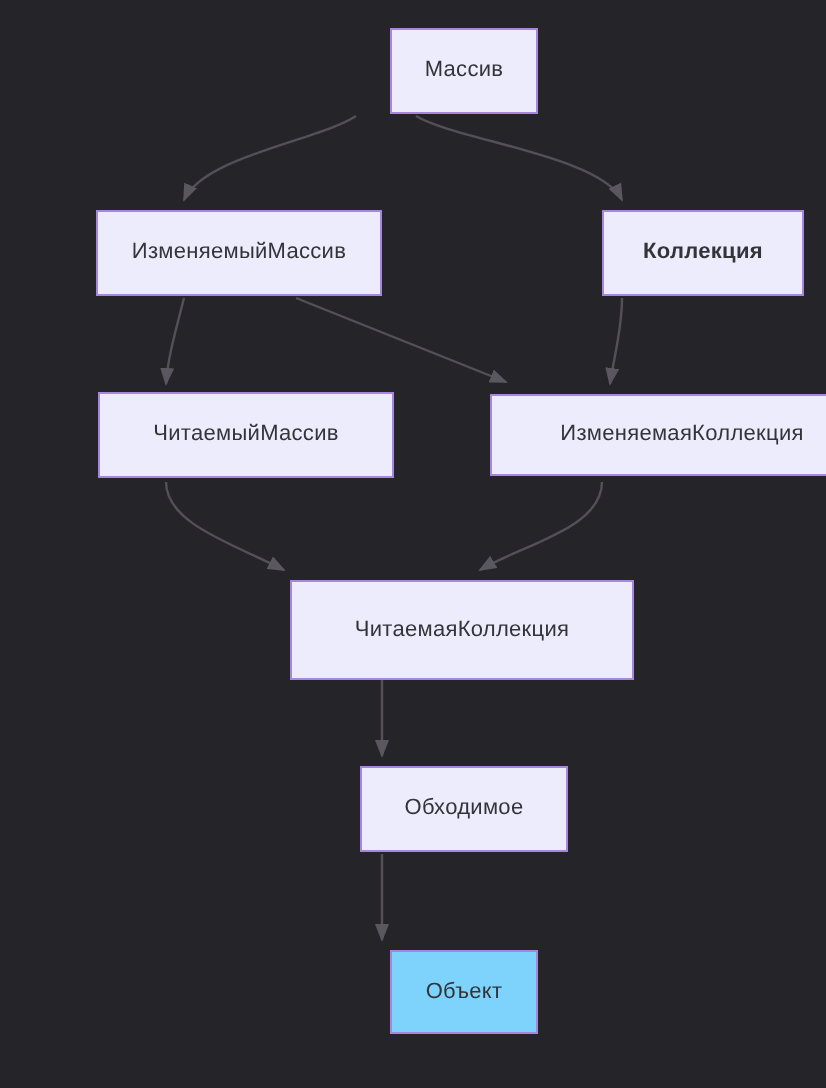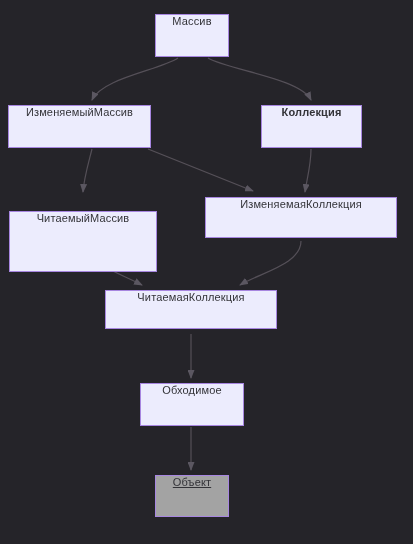--- a/index.html
+++ b/index.html
@@ -26,27 +26,29 @@
     width: 413px;
     height: 544px;
     pointer-events: none;
   }
   .node {
     position: absolute;
     box-sizing: border-box;
     background: #ececfd;
     border: 1px solid #a786e0;
     display: flex;
+    align-items: center;
     justify-content: center;
     color: #333338;
     font-size: 11px;
     letter-spacing: 0.15px;
     line-height: 1.1;
     text-align: center;
     white-space: nowrap;
+    margin-left: 40px;
   }
 </style>
 </head>
 <body>
 
 <div id="diagram-root" style="background: rgb(37, 36, 41); width: 413px; height: 544px;">
 
   <svg id="edge-layer" viewBox="0 0 413 544" width="413" height="544" xmlns="http://www.w3.org/2000/svg">
     <defs>
       <marker id="arrowhead" markerWidth="9" markerHeight="7" refX="8" refY="3.5" orient="auto" markerUnits="userSpaceOnUse">
@@ -69,30 +71,30 @@
   <div id="nodes-group">
       <div class="node" style="left: 155px; top: 14px; width: 74px; height: 43px; background: rgb(236, 236, 253); border-color: rgb(167, 134, 224); color: rgb(51, 51, 56);">
         <span>Массив</span>
       </div>
       <div class="node" style="left: 8px; top: 105px; width: 143px; height: 43px; background: rgb(236, 236, 253); border-color: rgb(167, 134, 224); color: rgb(51, 51, 56);">
         <span>ИзменяемыйМассив</span>
       </div>
       <div class="node" style="left: 261px; top: 105px; width: 101px; height: 43px; background: rgb(236, 236, 253); border-color: rgb(167, 134, 224); color: rgb(51, 51, 56); font-weight: bold;">
         <span>Коллекция</span>
       </div>
-      <div class="node" style="left: 9px; top: 211px; width: 148px; height: 61px; background: rgb(236, 236, 253); border-color: rgb(167, 134, 224); color: rgb(51, 51, 56);">
+      <div class="node" style="left: 9px; top: 196px; width: 148px; height: 43px; background: rgb(236, 236, 253); border-color: rgb(167, 134, 224); color: rgb(51, 51, 56);">
         <span>ЧитаемыйМассив</span>
       </div>
       <div class="node" style="left: 205px; top: 197px; width: 192px; height: 41px; background: rgb(236, 236, 253); border-color: rgb(167, 134, 224); color: rgb(51, 51, 56);">
         <span>ИзменяемаяКоллекция</span>
       </div>
-      <div class="node" style="left: 105px; top: 290px; width: 172px; height: 39px; background: rgb(236, 236, 253); border-color: rgb(167, 134, 224); color: rgb(51, 51, 56);">
+      <div class="node" style="left: 105px; top: 290px; width: 172px; height: 50px; background: rgb(236, 236, 253); border-color: rgb(167, 134, 224); color: rgb(51, 51, 56);">
         <span>ЧитаемаяКоллекция</span>
       </div>
       <div class="node" style="left: 140px; top: 383px; width: 104px; height: 43px; background: rgb(236, 236, 253); border-color: rgb(167, 134, 224); color: rgb(51, 51, 56);">
         <span>Обходимое</span>
       </div>
-      <div class="node" style="left: 155px; top: 475px; width: 74px; height: 42px; background: #a3a3a3; border-color: rgb(167, 134, 224); color: rgb(51, 51, 56); text-decoration: underline;">
+      <div class="node" style="left: 155px; top: 475px; width: 74px; height: 42px; background: #7dd3fc; border-color: rgb(167, 134, 224); color: rgb(51, 51, 56);">
         <span>Объект</span>
       </div>
     </div>
 
 </div>
 
 </body></html>

